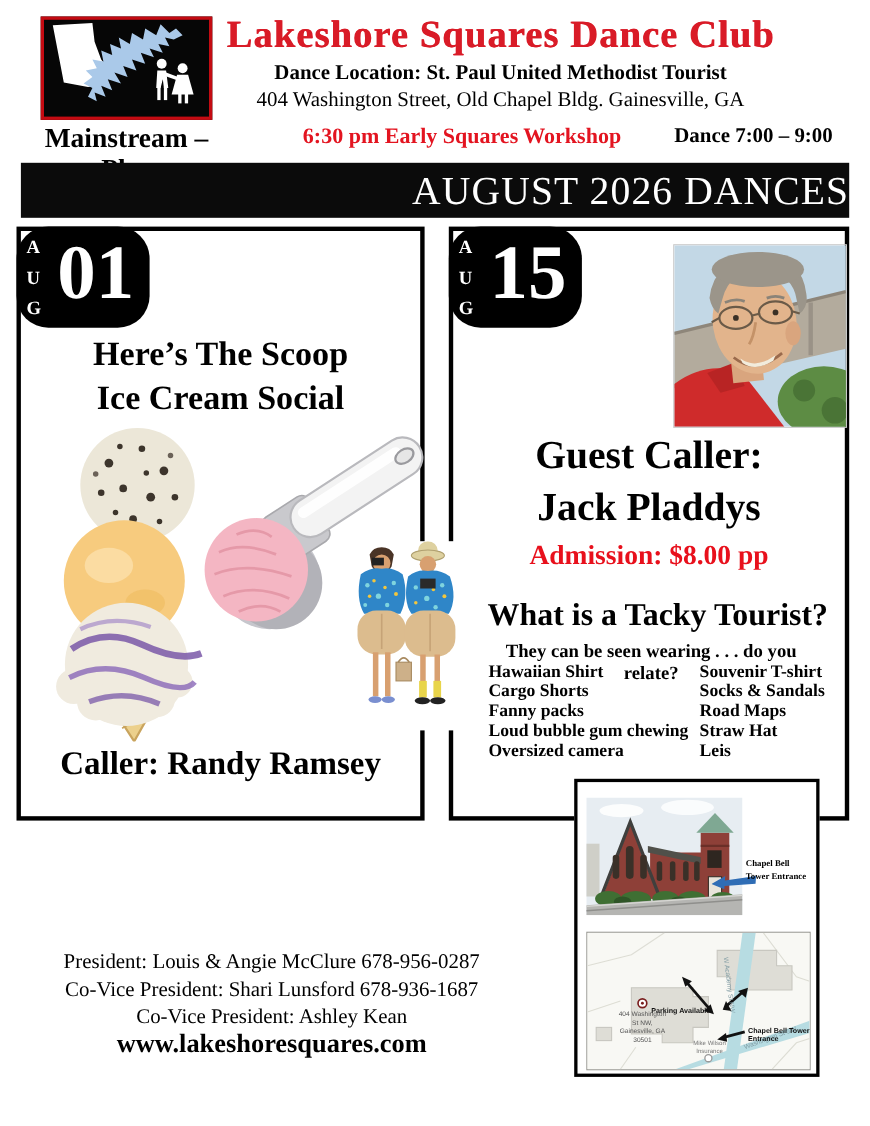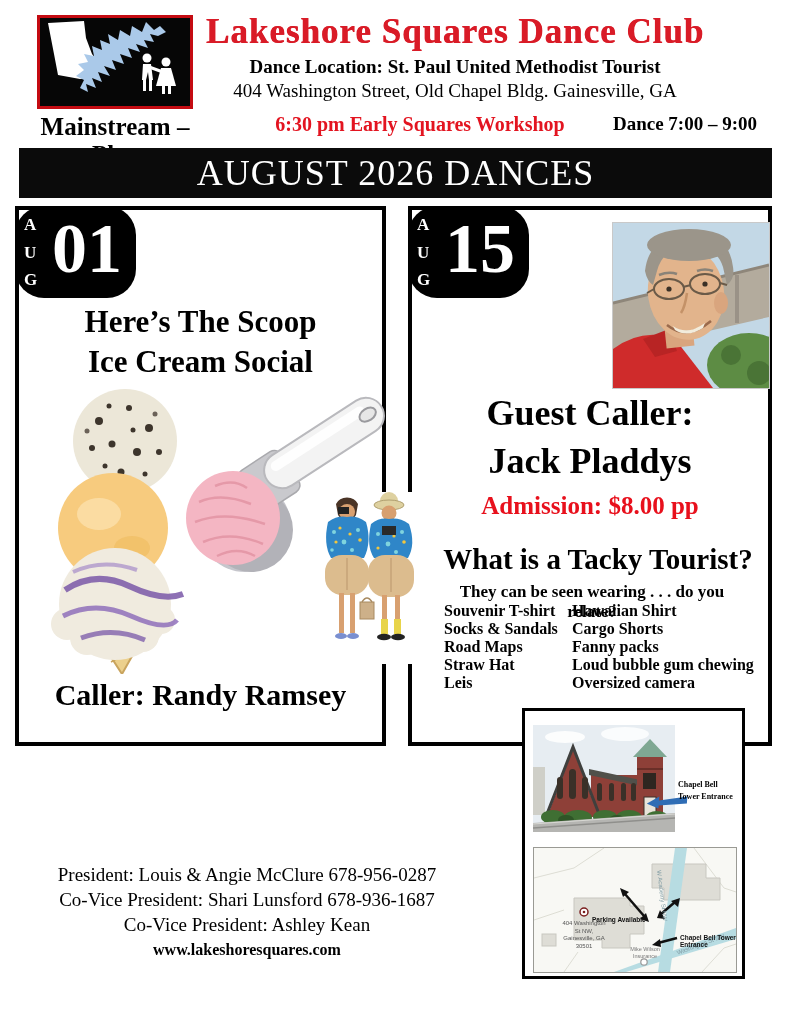--- a/index.html
+++ b/index.html
@@ -11,21 +11,21 @@
   .program-level{left:20px;top:113px;width:190px;text-align:center;font-weight:bold;font-size:25px;}
   .club-name{left:180px;top:12px;width:550px;text-align:center;color:#d91b27;
              font-size:35px;font-weight:bold;letter-spacing:1px;
              text-shadow:0.6px 0 #d91b27;}
   .loc-line{left:180px;top:56px;width:550px;text-align:center;font-weight:bold;font-size:19px;}
   .addr-line{left:180px;top:80px;width:550px;text-align:center;font-size:19px;}
   .workshop{left:250px;top:113px;width:340px;text-align:center;color:#e31420;font-weight:bold;font-size:20px;}
   .dance-time{left:600px;top:113px;width:170px;text-align:center;font-weight:bold;font-size:19px;}
   
   .banner{left:19px;top:148px;width:753px;height:50px;background:#0b0b0b;color:#fff;
-          font-size:36px;text-align:center;line-height:50px;letter-spacing:1px;}
+          font-size:36px;text-align:right;line-height:50px;letter-spacing:1px;}
   
   .panel{border:4px solid #000;background:#fff;box-sizing:border-box;}
   .panel-left{left:15px;top:206px;width:371px;height:540px;}
   .panel-right{left:408px;top:206px;width:364px;height:540px;}
   .badge{left:-4px;top:-4px;width:121px;height:92px;background:#000;color:#fff;display:flex;border-radius:29px;}
   .badge .mon{width:22px;padding:5px 0 0 9px;font-weight:bold;font-size:17px;line-height:1.62;
               word-break:break-all;letter-spacing:0;}
   .badge .day{font-size:70px;font-weight:bold;line-height:86px;margin-left:6px;}
   .lp-title{top:92px;left:0;width:100%;text-align:center;font-weight:bold;font-size:31px;line-height:1.28;}
   .lp-caller{top:468px;left:0;width:100%;text-align:center;font-weight:bold;font-size:30px;}
@@ -37,21 +37,21 @@
   .rp-cols{top:392px;left:32px;width:320px;}
   .rp-col{float:left;font-weight:bold;font-size:16px;line-height:18px;}
   .rp-col ul{list-style:none;margin:0;padding:0;}
   .rp-col.c1{width:192px;}
   .rp-col.c2{width:128px;}
   
   .tourists{left:316px;top:492px;width:104px;height:172px;background:#fff;z-index:5;}
   
   .adm-block{left:60px;top:780px;width:302px;text-align:center;font-weight:bold;font-size:19px;line-height:25px;}
   .officers{left:16px;top:862px;width:462px;text-align:center;font-size:19px;line-height:25px;}
-  .officers .site{font-weight:bold;font-size:16px;}
+  .officers .site{font-weight:bold;font-size:24px;}
   
   .loc-box{left:522px;top:708px;width:223px;height:271px;background:#fff;border:3px solid #000;
            box-sizing:border-box;z-index:6;}
   .church-img{left:8px;top:14px;width:142px;height:107px;}
   .church-label{left:153px;top:68px;width:62px;font-weight:bold;font-size:8px;line-height:1.5;}
   .entr-arrow{left:122px;top:82px;width:42px;height:16px;}
   .map-wrap{left:8px;top:136px;width:204px;height:126px;border:1px solid #9a9a94;box-sizing:border-box;}
   .map-label{position:absolute;font-family:"Liberation Sans", sans-serif;color:#111;}
   .lbl-parking{left:58px;top:68px;font-size:6.5px;font-weight:bold;}
   .lbl-entr{left:146px;top:86px;font-size:6.5px;font-weight:bold;width:70px;}
@@ -215,36 +215,36 @@
       </svg>
     </div>
     <div class="abs rp-guest">
       <div>Guest Caller:</div>
       <div>Jack Pladdys</div>
     </div>
     <div class="abs rp-admission">Admission: $8.00 pp</div>
     <div class="abs rp-tackyhead">What is a Tacky Tourist?</div>
     <div class="abs rp-intro">They can be seen wearing . . . do you relate?</div>
     <div class="abs rp-cols">
+      <div class="rp-col c1">
+          <ul>
+        <li>Hawaiian Shirt</li>
+        <li>Cargo Shorts</li>
+        <li>Fanny packs</li>
+        <li>Loud bubble gum chewing</li>
+        <li>Oversized camera</li>
+      </ul>
+        </div>
       <div class="rp-col c2">
           <ul>
         <li>Souvenir T-shirt</li>
         <li>Socks &amp; Sandals</li>
         <li>Road Maps</li>
         <li>Straw Hat</li>
         <li>Leis</li>
-      </ul>
-        </div>
-      <div class="rp-col c1">
-          <ul>
-        <li>Hawaiian Shirt</li>
-        <li>Cargo Shorts</li>
-        <li>Fanny packs</li>
-        <li>Loud bubble gum chewing</li>
-        <li>Oversized camera</li>
       </ul>
         </div>
     </div>
   </div>
 
   <div class="abs tourists">
     <svg width="104" height="172" viewBox="0 0 104 172">
 
       <path d="M20,12 a12,11 0 0 1 22,0 l-2,11 a10,9 0 0 1 -18,0 Z" fill="#4a3426"></path>
       <circle cx="31" cy="20" r="8" fill="#d8a070"></circle>

